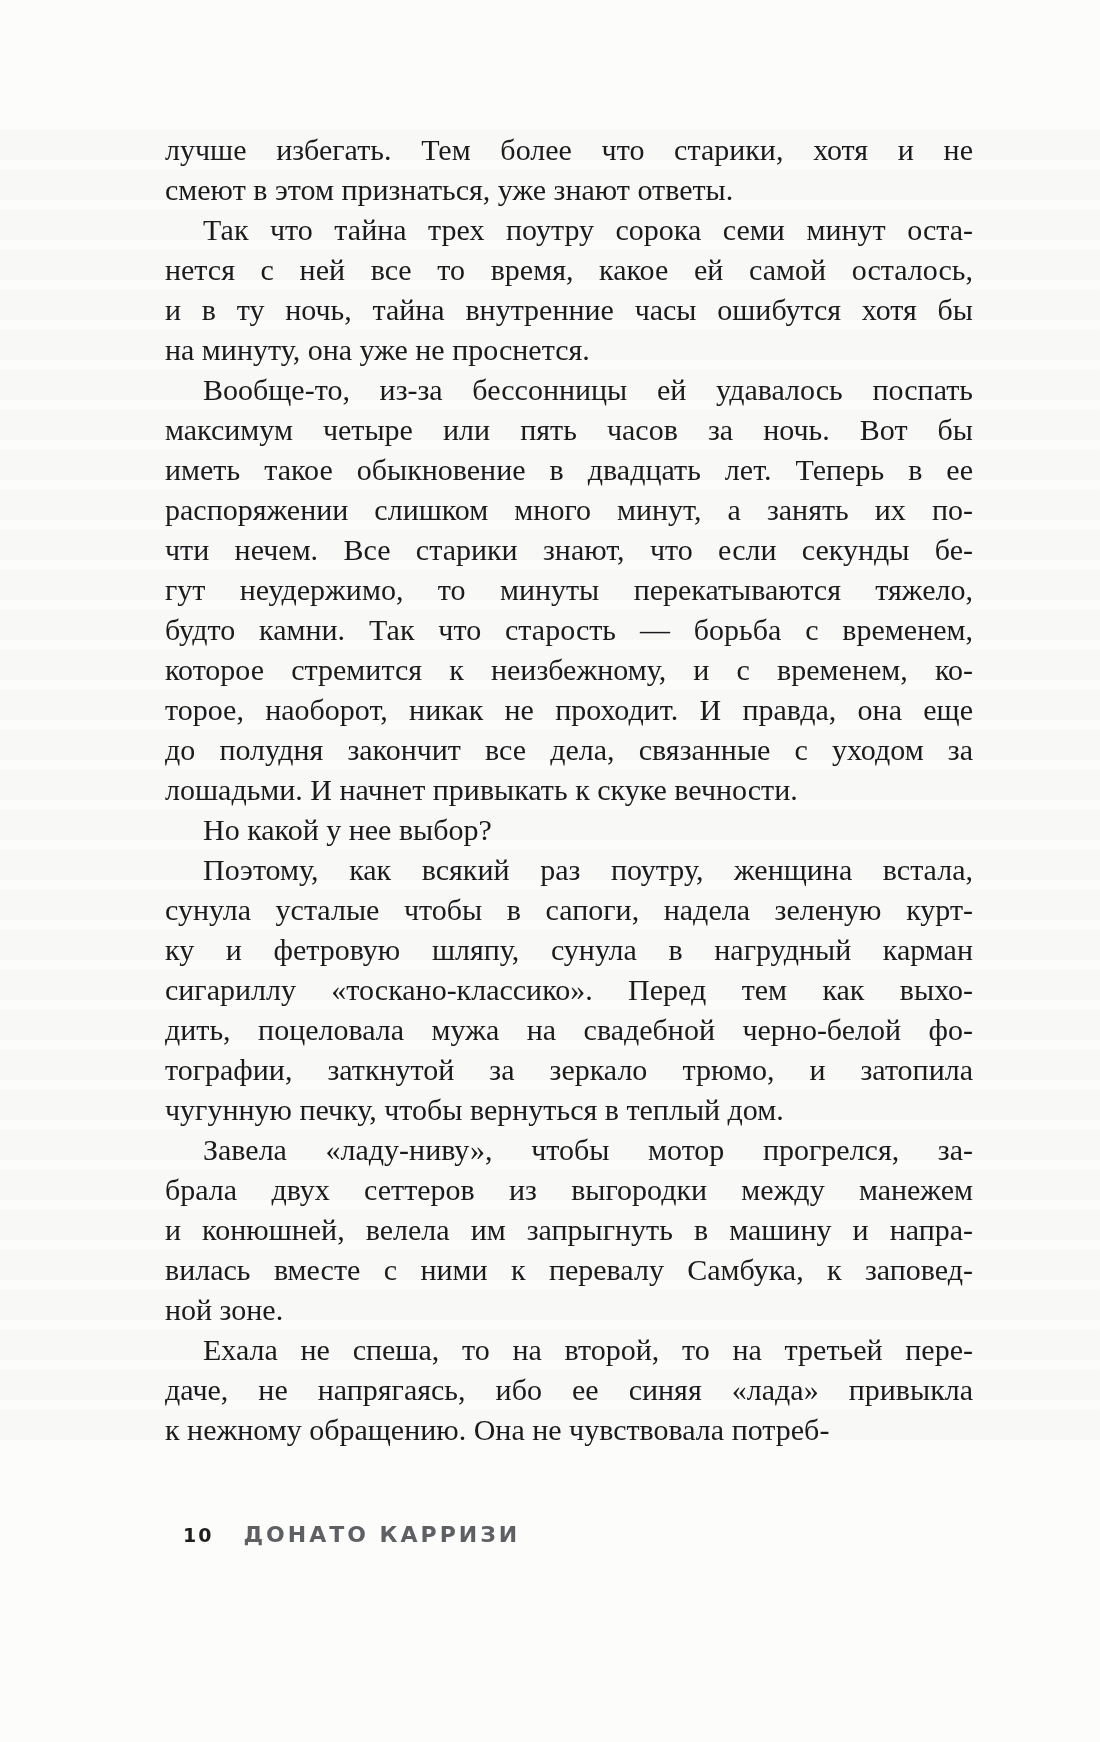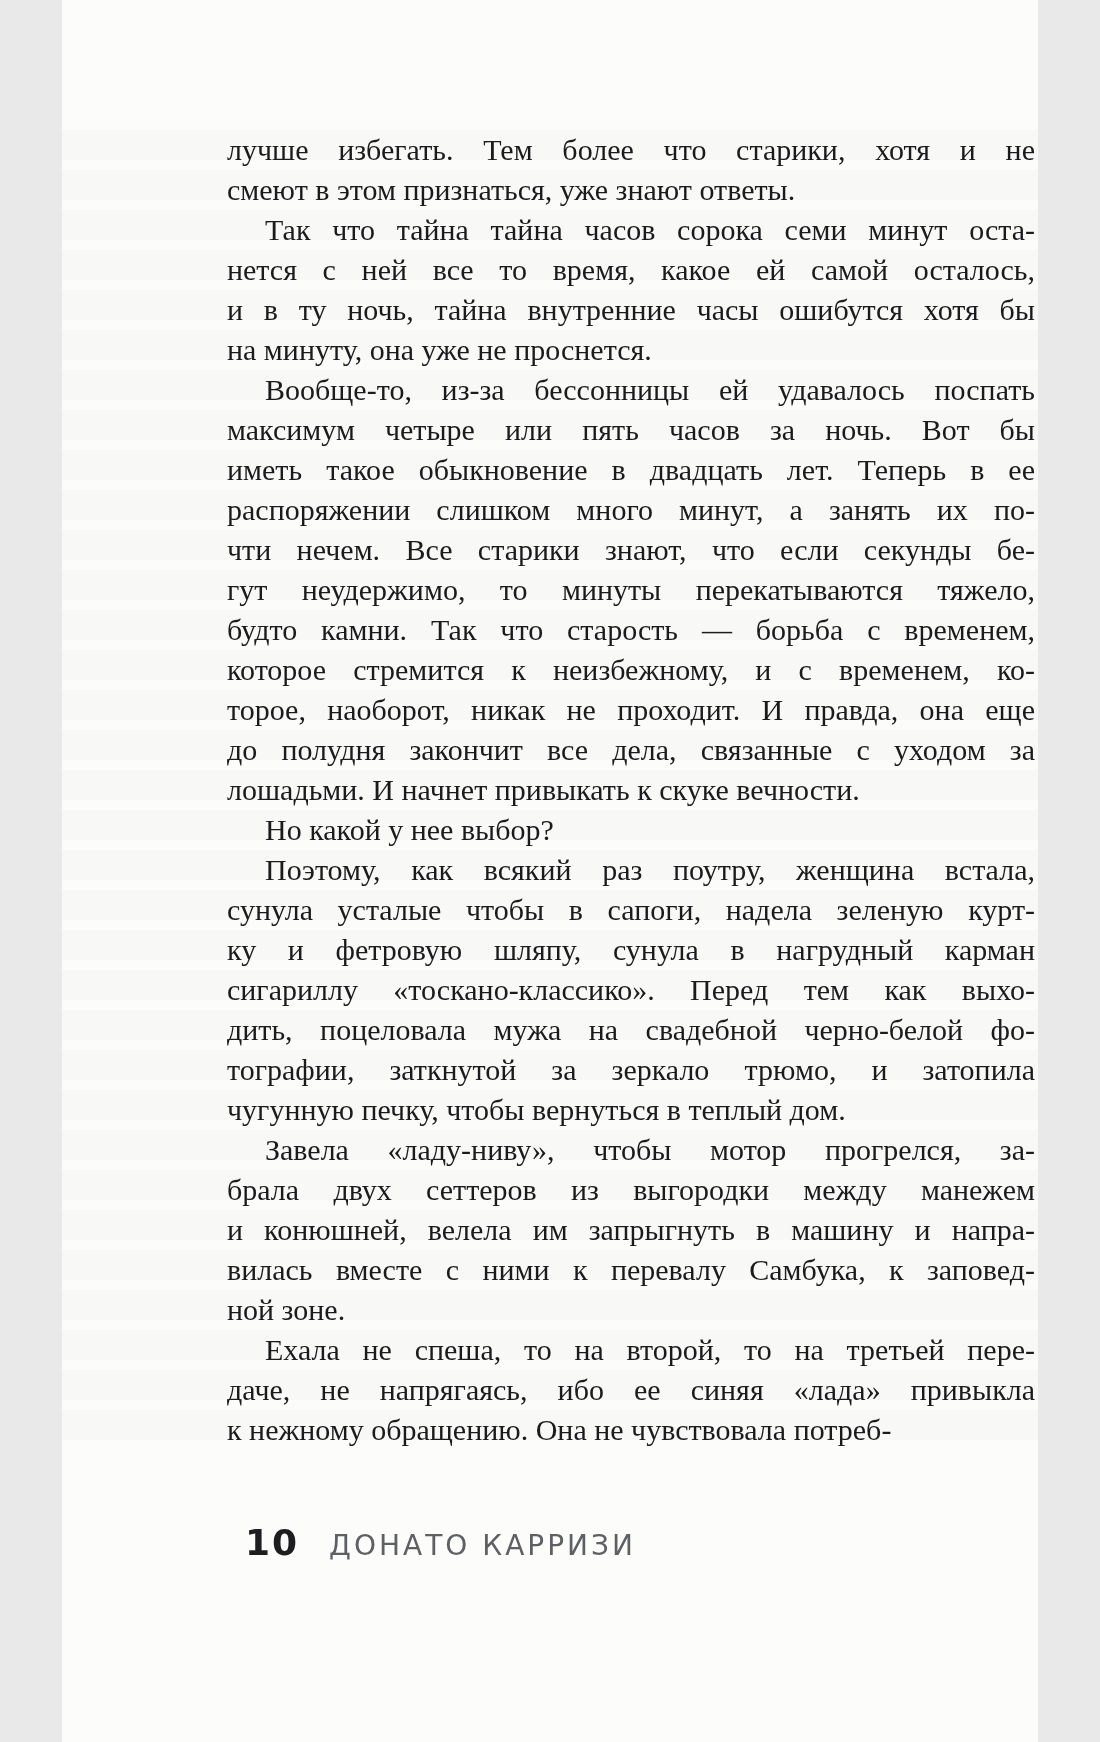--- a/index.html
+++ b/index.html
@@ -2,21 +2,21 @@
 <html lang="ru"><head>
 <meta charset="utf-8">
 <style>
   html, body {
     margin: 0;
     padding: 0;
     background: #e9e9e9;
   }
   .page {
     position: relative;
-    width: 976px;
+    width: 1100px;
     height: 1742px;
     margin: 0 auto;
     background:
       repeating-linear-gradient(
         to bottom,
         rgba(0,0,0,0.015) 0px,
         rgba(0,0,0,0.015) 30px,
         rgba(0,0,0,0.0) 30px,
         rgba(0,0,0,0.0) 40px
       ) 0 130px / 100% 1320px no-repeat,
@@ -47,43 +47,43 @@
   .page-footer {
     position: absolute;
     top: 1522px;
     left: 183px;
     display: flex;
     align-items: baseline;
     gap: 30px;
     font-family: "DejaVu Sans", "Liberation Sans", sans-serif;
   }
   .page-number {
-    font-size: 36px;
+    font-size: 19px;
     font-weight: 700;
     color: #1e1e20;
     letter-spacing: 2px;
   }
   .running-author {
-    font-size: 28px;
-    font-weight: 400;
+    font-size: 22px;
+    font-weight: 700;
     color: #5e6064;
     letter-spacing: 3px;
   }
 </style>
 </head>
 <body>
 
 <div class="page">
   <div class="page-text">
       <div class="paragraph">
         <div class="line fill">лучше избегать. Тем более что старики, хотя и не</div>
         <div class="line">смеют в этом признаться, уже знают ответы.</div>
       </div>
       <div class="paragraph">
-        <div class="line fill indent">Так что тайна тайна часов сорока семи минут оста-</div>
+        <div class="line fill indent">Так что тайна трех поутру сорока семи минут оста-</div>
         <div class="line fill">нется с ней все то время, какое ей самой осталось,</div>
         <div class="line fill">и в ту ночь, тайна внутренние часы ошибутся хотя бы</div>
         <div class="line">на минуту, она уже не проснется.</div>
       </div>
       <div class="paragraph">
         <div class="line fill indent">Вообще-то, из-за бессонницы ей удавалось поспать</div>
         <div class="line fill">максимум четыре или пять часов за ночь. Вот бы</div>
         <div class="line fill">иметь такое обыкновение в двадцать лет. Теперь в ее</div>
         <div class="line fill">распоряжении слишком много минут, а занять их по-</div>
         <div class="line fill">чти нечем. Все старики знают, что если секунды бе-</div>

